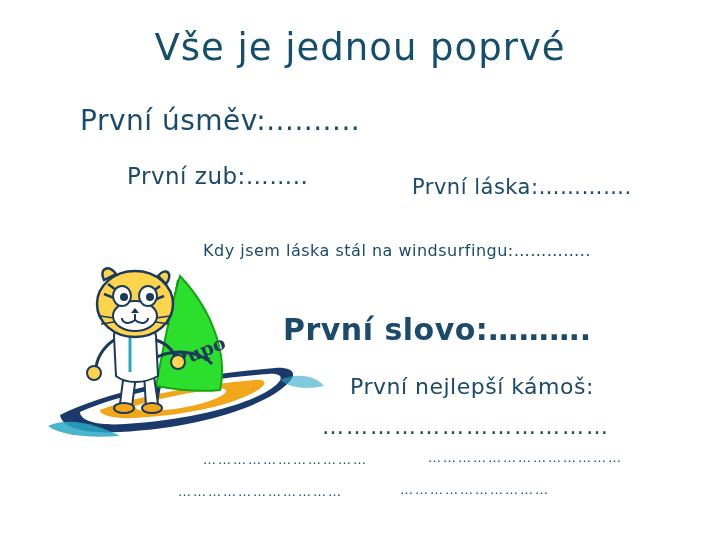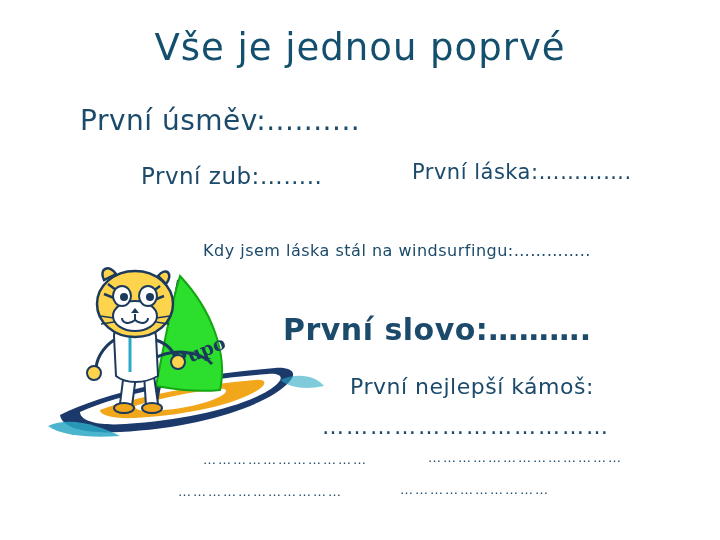--- a/index.html
+++ b/index.html
@@ -34,27 +34,27 @@
     font-size: 37px;
     color: #14506e;
     letter-spacing: 1px;
   }
   #line-smile {
     left: 80px;
     top: 104px;
     font-size: 28px;
   }
   #line-tooth {
-    left: 141px;
+    left: 127px;
     top: 163px;
     font-size: 23px;
   }
   #line-love {
     left: 412px;
-    top: 160px;
+    top: 175px;
     font-size: 21px;
   }
   #line-windsurf {
     left: 203px;
     top: 241px;
     font-size: 16px;
   }
   #line-word {
     left: 283px;
     top: 312px;

